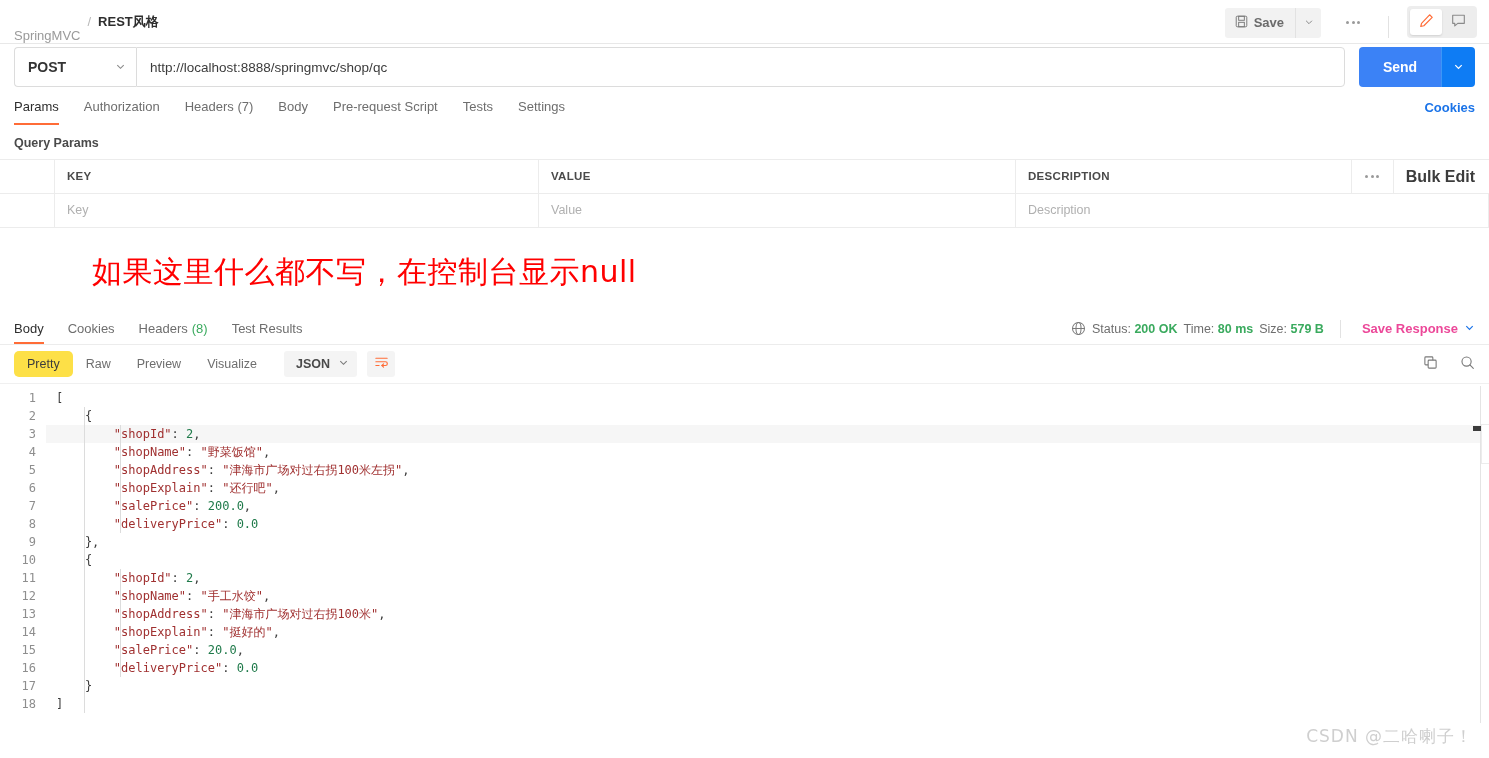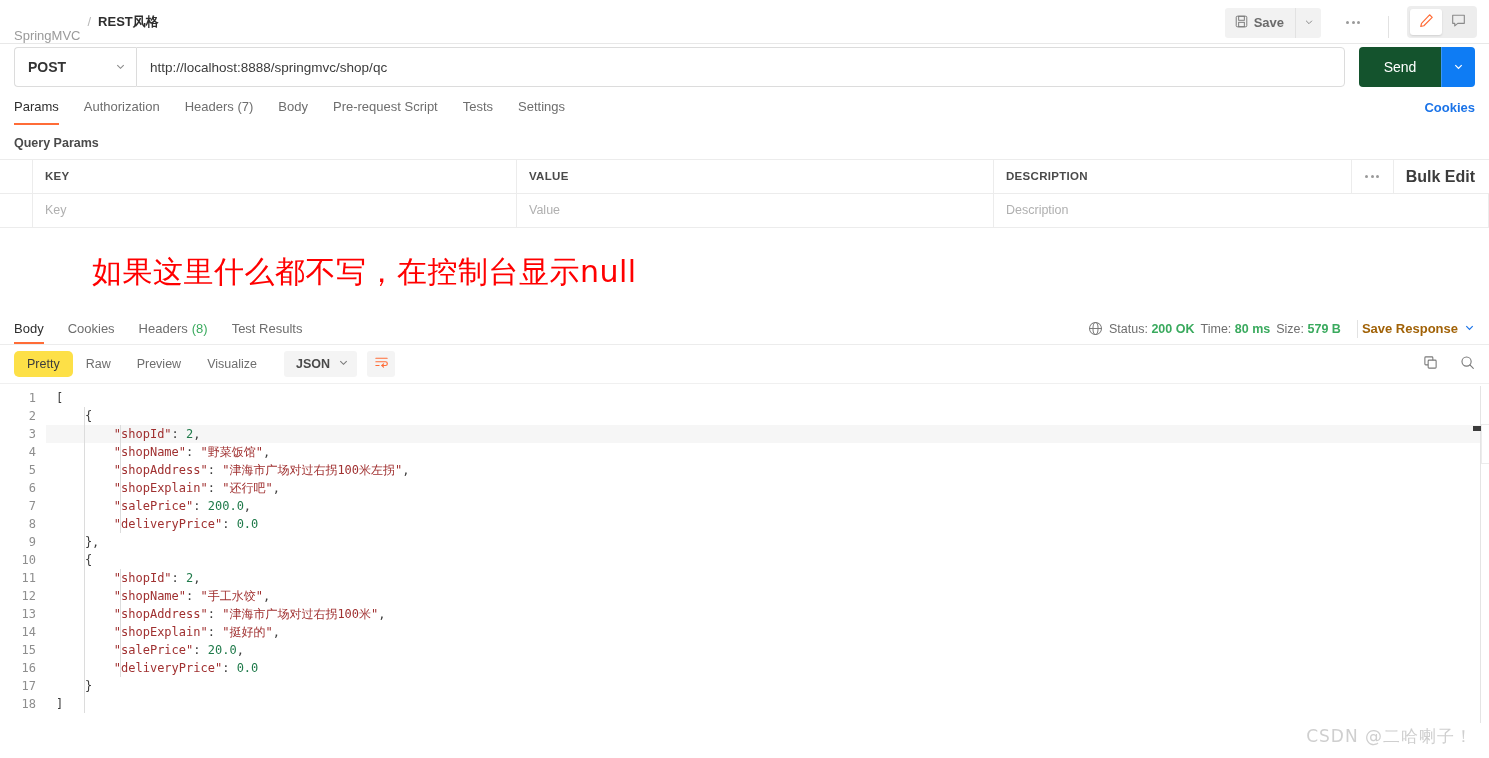--- a/index.html
+++ b/index.html
@@ -79,23 +79,23 @@
     flex: 1; height: 40px;
     border: 1px solid #dcdcdc; border-radius: 0 4px 4px 0;
     padding: 0 13px;
     font-family: "Liberation Sans", sans-serif;
     font-size: 13.5px; color: #3c3c3c; background: #fff;
     outline: none;
   }
   .send-group { display: flex; margin-left: 14px; }
   .btn-send {
     height: 40px; min-width: 82px;
-    background: #14532d; border: none; border-radius: 4px 0 0 4px;
+    background: #3b82f6; border: none; border-radius: 4px 0 0 4px;
     color: #fff; font-family: "Liberation Sans", sans-serif;
-    font-size: 14px; font-weight: 400; cursor: pointer;
+    font-size: 14px; font-weight: 700; cursor: pointer;
   }
   .btn-send-caret {
     height: 40px; width: 34px;
     background: #0e7cf4; border: none; border-left: 1px solid #3d96f6;
     border-radius: 0 4px 4px 0;
     display: flex; align-items: center; justify-content: center; cursor: pointer;
   }
 
   
   .req-tabs {
@@ -117,21 +117,21 @@
     margin-left: auto; display: flex; align-items: center;
     font-size: 13px; font-weight: 600; color: #1a73e8; cursor: pointer;
   }
 
   
   .qp-label {
     padding: 12px 14px 9px 14px;
     font-size: 12.5px; font-weight: 600; color: #4a4a4a;
   }
   .params-table { width: 100%; }
-  .pt-row { display: flex; border-top: 1px solid #ececec; }
+  .pt-row { display: flex; border-top: 1px solid #ececec; padding-left: 22px; }
   .pt-row.head { border-top: 1px solid #ececec; background: #fff; }
   .pt-row.last { border-bottom: 1px solid #ececec; }
   .pt-check { width: 33px; border-right: 1px solid #ececec; flex: 0 0 33px; }
   .pt-cell {
     padding: 9px 12px; font-size: 12.5px;
     border-right: 1px solid #ececec; min-height: 33px;
   }
   .pt-cell.key { width: 484px; flex: 0 0 484px; }
   .pt-cell.value { width: 477px; flex: 0 0 477px; }
   .pt-cell.desc { flex: 1 1 auto; }
@@ -173,22 +173,22 @@
   }
   .hdr-count { color: #3aaa5e; margin-left: 4px; }
   .resp-meta {
     margin-left: auto; display: flex; align-items: center; gap: 0;
     font-size: 12.5px; color: #6e6e6e;
   }
   .meta-item { margin-left: 6px; white-space: nowrap; }
   .meta-val { color: #3aaa5e; font-weight: 600; }
   .meta-div { width: 1px; height: 18px; background: #e2e2e2; margin: 0 0 0 16px; }
   .save-resp {
-    margin-left: 4px; display: flex; align-items: center; gap: 6px;
-    font-size: 13px; font-weight: 600; color: #a16207; cursor: pointer;
+    margin-left: 21px; display: flex; align-items: center; gap: 6px;
+    font-size: 13px; font-weight: 600; color: #ec4899; cursor: pointer;
   }
 
   
   .resp-toolbar {
     display: flex; align-items: center;
     height: 38px; padding: 0 14px;
   }
   .fmt-group { display: flex; align-items: center; border-radius: 3px; overflow: hidden; }
   .fmt-btn {
     height: 26px; padding: 0 13px;

